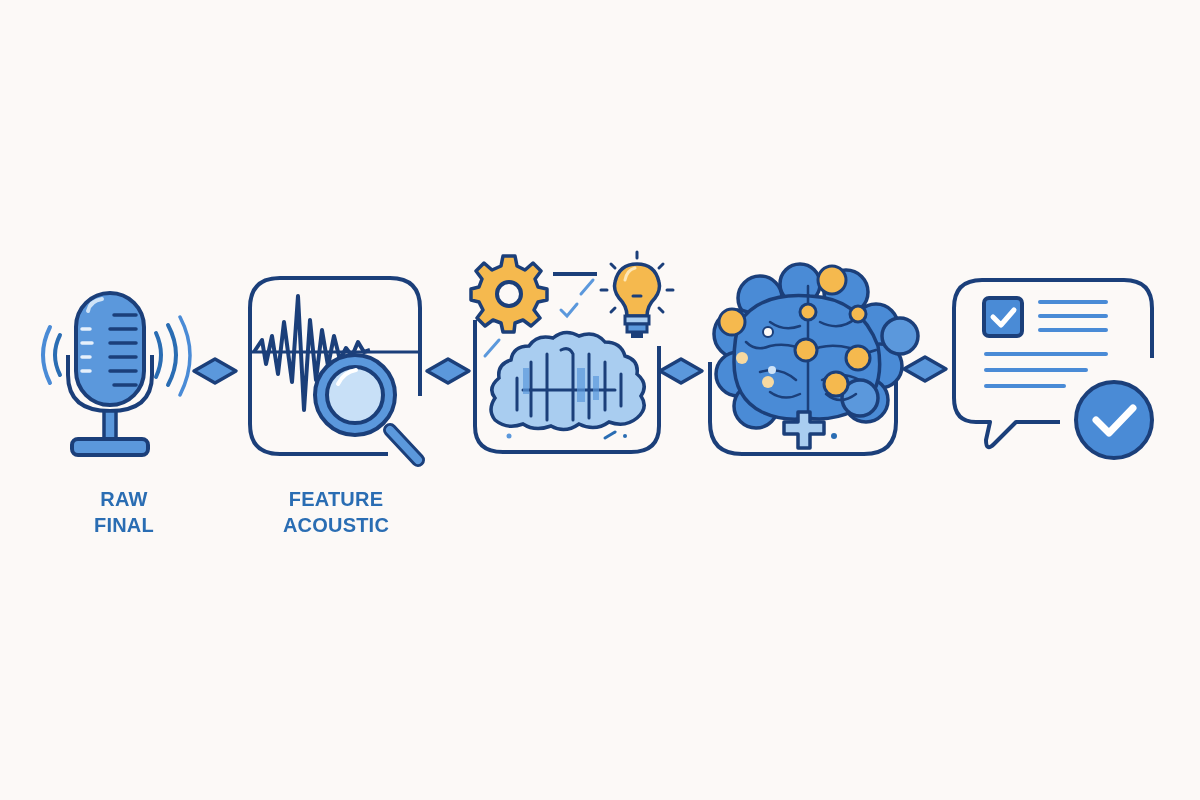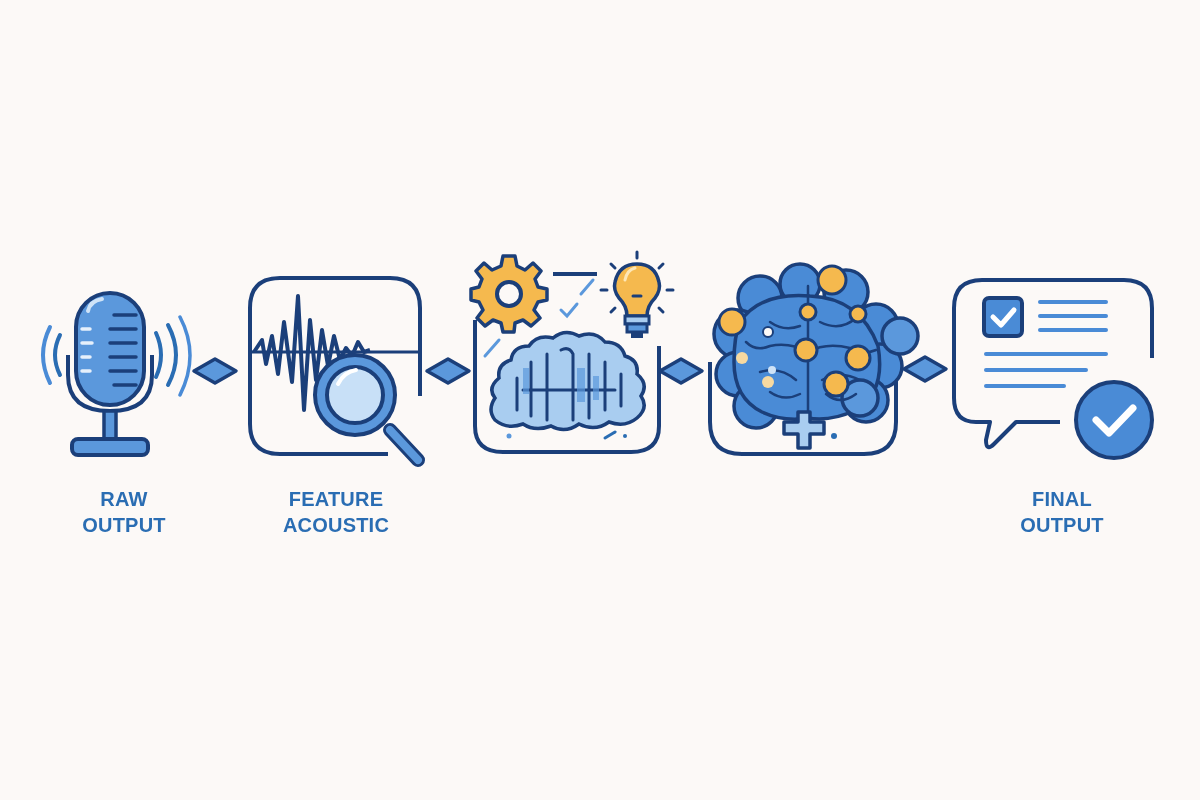--- a/index.html
+++ b/index.html
@@ -49,21 +49,21 @@
       <line x1="54" y1="72" x2="62" y2="72"></line>
       <line x1="54" y1="86" x2="62" y2="86"></line>
     </g>
 
     <path d="M40 70 L40 90 Q40 126 82 126 Q124 126 124 90 L124 70" fill="none" stroke="#1b3f7a" stroke-width="4"></path>
     <rect x="76" y="126" width="12" height="30" fill="#5b98dc" stroke="#1b3f7a" stroke-width="3.5"></rect>
     <rect x="44" y="154" width="76" height="16" rx="6" fill="#5b98dc" stroke="#1b3f7a" stroke-width="4"></rect>
   </svg>
   <div class="label" style="left:124px;top:486px">
     <span>RAW</span>
-    <span>OUTPUT</span>
+    <span>FINAL</span>
   </div>
 
   <svg class="connector" style="left:190px;top:356px" width="50" height="30" viewBox="0 0 50 30">
     <path d="M4 15 L25 3 L46 15 L25 27 Z" fill="#5b98dc" stroke="#1b3f7a" stroke-width="3.5" stroke-linejoin="round"></path>
   </svg>
 
   <svg class="icon" style="left:240px;top:270px" width="200" height="210" viewBox="0 0 200 210">
     <path d="M148 184 L40 184 Q10 184 10 154 L10 38 Q10 8 40 8 L150 8 Q180 8 180 38 L180 126" fill="none" stroke="#1b3f7a" stroke-width="4"></path>
     <line x1="10" y1="82" x2="180" y2="82" stroke="#1b3f7a" stroke-width="3"></line>
     <path d="M14 82 L22 70 L26 94 L32 66 L38 104 L44 52 L52 112 L58 26 L64 140 L70 50 L76 110 L82 60 L88 96 L94 66 L100 90 L106 78 L112 86 L118 72 L124 82 L130 80" fill="none" stroke="#1b3f7a" stroke-width="4" stroke-linejoin="round"></path>
@@ -205,18 +205,14 @@
       <line x1="90" y1="46" x2="156" y2="46"></line>
       <line x1="90" y1="60" x2="156" y2="60"></line>
       <line x1="36" y1="84" x2="156" y2="84"></line>
       <line x1="36" y1="100" x2="136" y2="100"></line>
       <line x1="36" y1="116" x2="114" y2="116"></line>
     </g>
 
     <circle cx="164" cy="150" r="38" fill="#4a8bd6" stroke="#1b3f7a" stroke-width="4"></circle>
     <path d="M146 150 L159 163 L183 138" fill="none" stroke="#ffffff" stroke-width="7" stroke-linecap="round" stroke-linejoin="round"></path>
   </svg>
-  <div class="label" style="left:1062px;top:486px">
-    <span>FINAL</span>
-    <span>OUTPUT</span>
-  </div>
 
 </div>
 
 </body></html>

